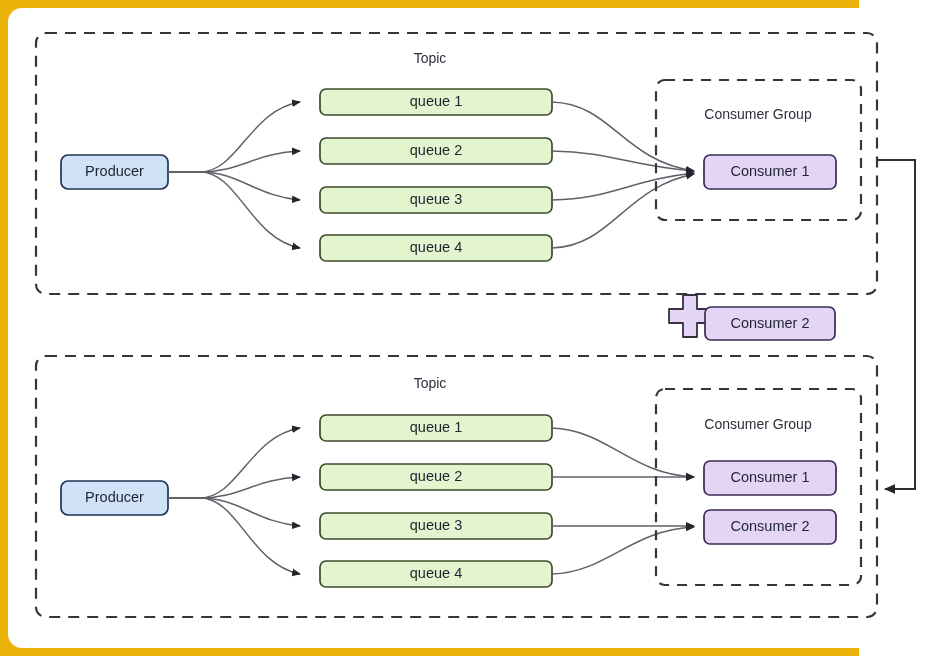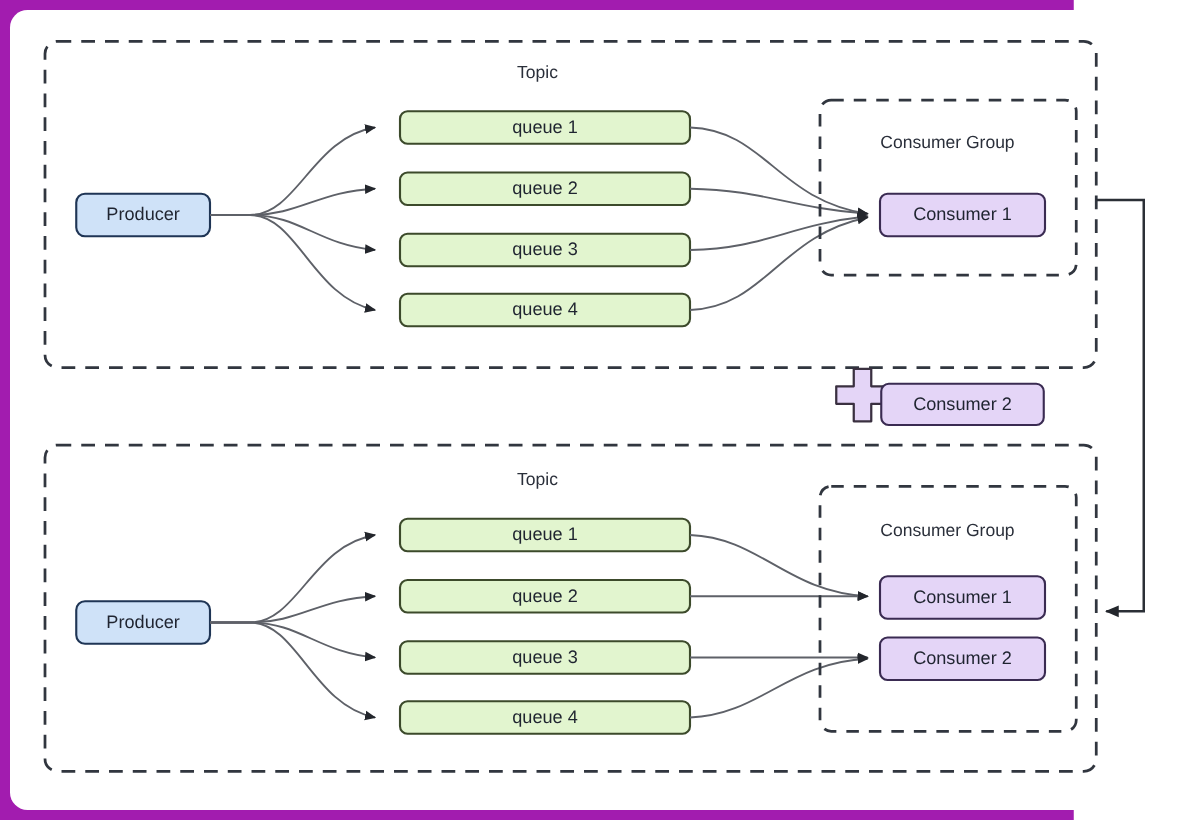--- a/index.html
+++ b/index.html
@@ -10,21 +10,21 @@
   body {
     width: 949px;
     height: 656px;
     font-family: "Liberation Sans", sans-serif;
     overflow: hidden;
   }
   #canvas-root {
     position: relative;
     width: 859px;
     height: 656px;
-    background: #a21caf;
+    background: #eab308;
   }
   #paper-card {
     position: absolute;
     left: 8px;
     top: 8px;
     width: 933px;
     height: 640px;
     background: #ffffff;
     border-radius: 14px;
   }

